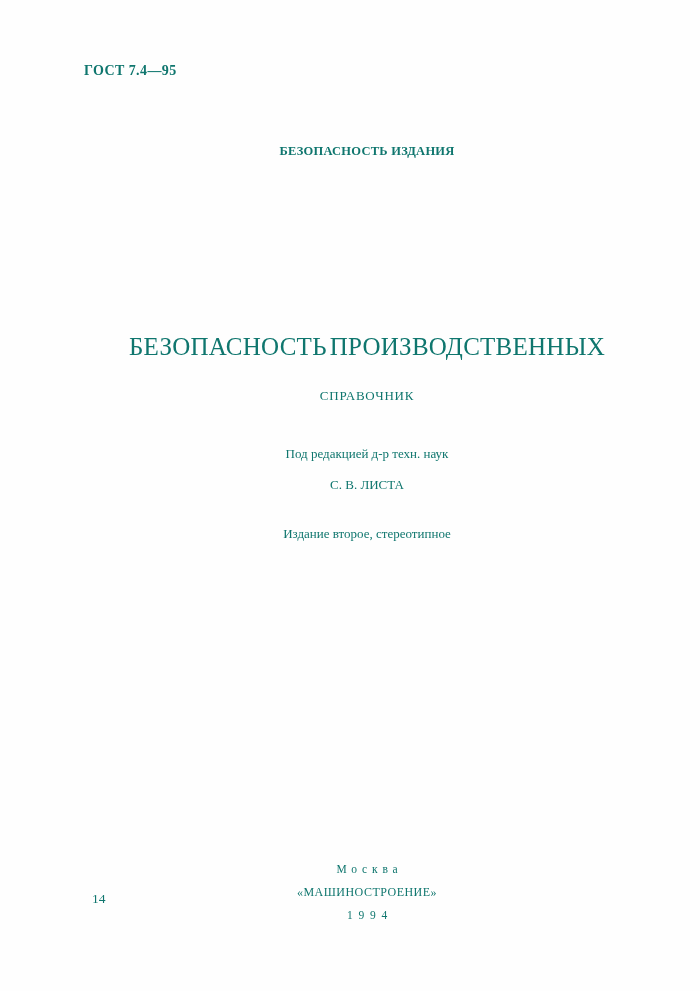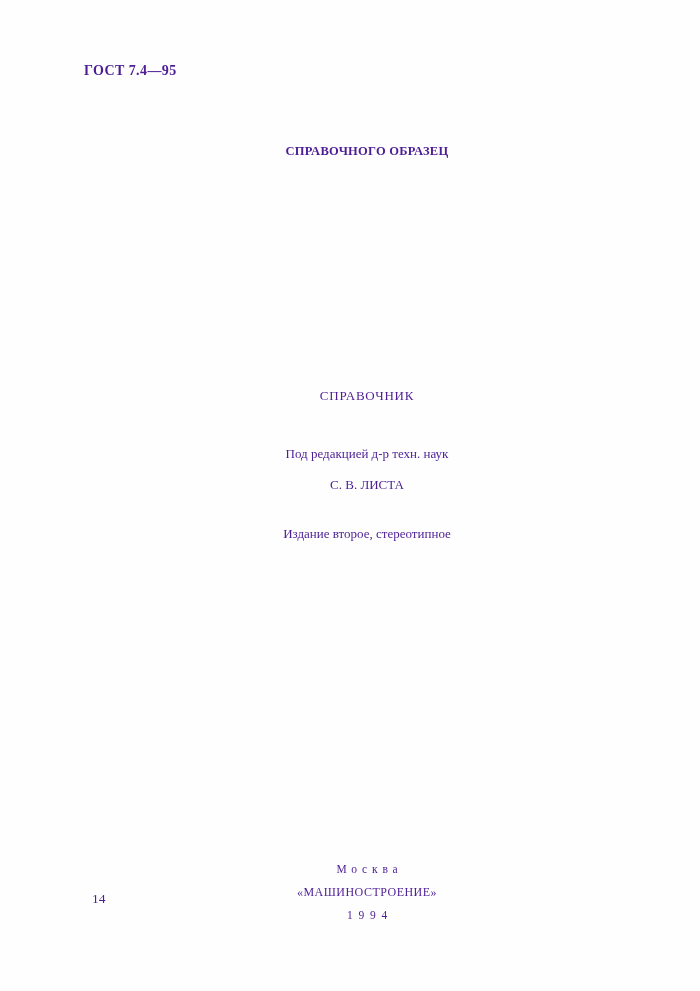--- a/index.html
+++ b/index.html
@@ -7,21 +7,21 @@
     padding: 0;
     background: #ffffff;
   }
   .page {
     position: relative;
     width: 700px;
     height: 991px;
     background: #fefefe;
     overflow: hidden;
     font-family: "Liberation Serif", "DejaVu Serif", serif;
-    color: #4c1d95;
+    color: #0f766e;
   }
   
   .center-layer {
     position: absolute;
     left: 0;
     top: 0;
     width: 734px;
     height: 991px;
   }
   .centered {
@@ -100,25 +100,25 @@
 <body>
 
 <div class="page">
 
   <div class="standard-code">ГОСТ 7.4—95</div>
 
   <div class="center-layer">
 
     <div class="centered caption">
       <br>
-      <span>СПРАВОЧНОГО ОБРАЗЕЦ</span>
+      <span>БЕЗОПАСНОСТЬ ИЗДАНИЯ</span>
     </div>
 
     <div class="centered book-title">
-      <br>
+      <span>БЕЗОПАСНОСТЬ ПРОИЗВОДСТВЕННЫХ</span><br>
     </div>
 
     <div class="centered subtitle">СПРАВОЧНИК</div>
 
     <div class="centered editorship">
       <span>Под редакцией д-р техн. наук</span><br>
       <span>С. В. ЛИСТА</span>
     </div>
 
     <div class="centered edition-note">Издание второе, стереотипное</div>

